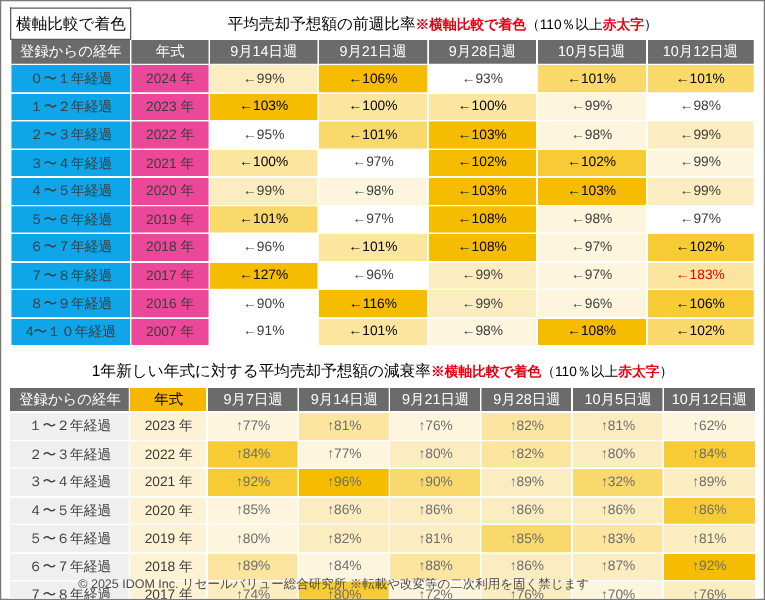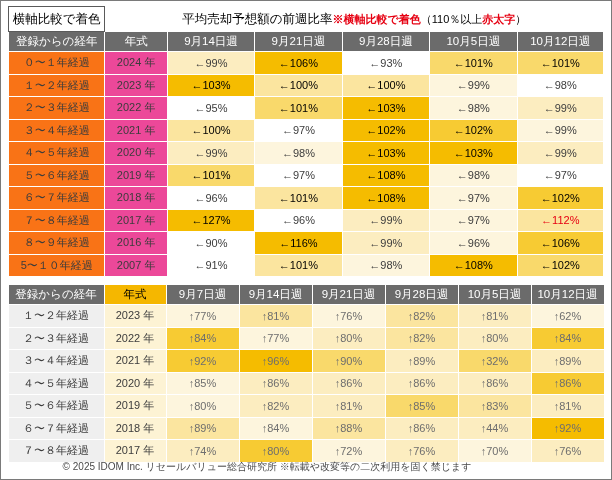--- a/index.html
+++ b/index.html
@@ -77,21 +77,21 @@
   }
 
   .data-row td {
     height: 21.5px;
     font-size: 11px;
     color: #3c3c3c;
     background: #ffffff;
     border: 1px solid #ffffff;
   }
   .data-row td.lbl {
-    background: #f97316;
+    background: #0ea5e9;
     color: #3c3c3c;
     font-size: 11px;
   }
   .data-row td.yr {
     background: #ec4899;
     color: #3c3c3c;
     font-size: 11px;
   }
 
   
@@ -244,33 +244,33 @@
           <td class="h1">←97%</td>
           <td class="h5 bold-cell">←102%</td>
         </tr>
         <tr class="data-row">
           <td class="lbl">７〜８年経過</td>
           <td class="yr">2017 年</td>
           <td class="h6 bold-cell">←127%</td>
           <td class="h0">←96%</td>
           <td class="h2">←99%</td>
           <td class="h1">←97%</td>
-          <td class="h3 red-cell">←112%</td>
+          <td class="h3 red-cell">←183%</td>
         </tr>
         <tr class="data-row">
           <td class="lbl">８〜９年経過</td>
           <td class="yr">2016 年</td>
           <td class="h0">←90%</td>
           <td class="h6 bold-cell">←116%</td>
           <td class="h2">←99%</td>
           <td class="h1">←96%</td>
           <td class="h5 bold-cell">←106%</td>
         </tr>
         <tr class="data-row">
-          <td class="lbl">5〜１０年経過</td>
+          <td class="lbl">4〜１０年経過</td>
           <td class="yr">2007 年</td>
           <td class="h0">←91%</td>
           <td class="h3 bold-cell">←101%</td>
           <td class="h1">←98%</td>
           <td class="h6 bold-cell">←108%</td>
           <td class="h4 bold-cell">←102%</td>
         </tr>
       </tbody>
   </table>
 
@@ -279,20 +279,25 @@
       <col style="width:96px">
         <col style="width:62px">
         <col style="width:73px">
       <col style="width:73px">
         <col style="width:73px">
         <col style="width:73px">
         <col style="width:73px">
         <col style="width:73px">
     </colgroup>
     <tbody>
+        <tr class="sec2-title-row">
+      <td colspan="8">
+        <span>1年新しい年式に対する平均売却予想額の減衰率</span><span class="note-small note-red">※横軸比較で着色</span><span class="note-small">（110％以上</span><span class="note-small note-red">赤太字</span><span class="note-small">）</span>
+      </td>
+    </tr>
     <tr class="sec2-hdr">
       <td>登録からの経年</td>
       <td class="gold">年式</td>
       <td>9月7日週</td>
       <td>9月14日週</td>
       <td>9月21日週</td>
       <td>9月28日週</td>
       <td>10月5日週</td>
       <td>10月12日週</td>
     </tr>
@@ -348,21 +353,21 @@
           <td class="h3">↑83%</td>
           <td class="h2">↑81%</td>
         </tr>
         <tr class="row2">
           <td class="lbl">６〜７年経過</td>
           <td class="yr">2018 年</td>
           <td class="h3">↑89%</td>
           <td class="h1">↑84%</td>
           <td class="h3">↑88%</td>
           <td class="h2">↑86%</td>
-          <td class="h2">↑44%</td>
+          <td class="h2">↑87%</td>
           <td class="h6">↑92%</td>
         </tr>
         <tr class="row2">
           <td class="lbl">７〜８年経過</td>
           <td class="yr">2017 年</td>
           <td class="h2">↑74%</td>
           <td class="h5">↑80%</td>
           <td class="h1">↑72%</td>
           <td class="h2">↑76%</td>
           <td class="h1">↑70%</td>

